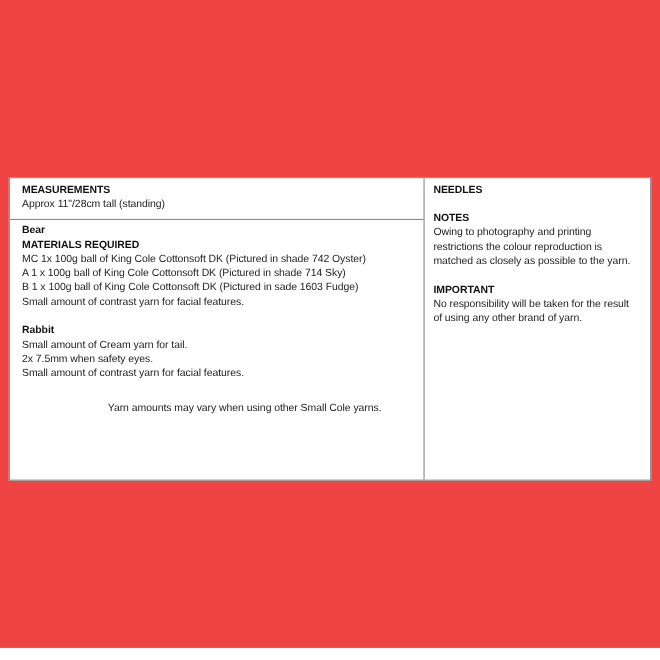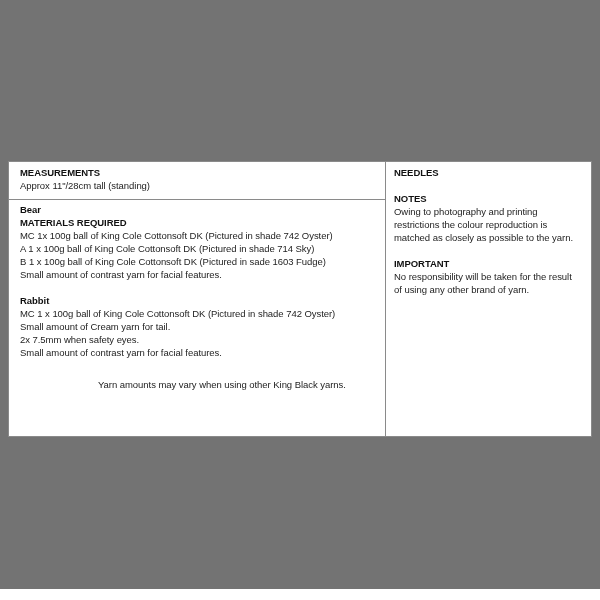--- a/index.html
+++ b/index.html
@@ -7,21 +7,21 @@
   body {
     background: #ffffff;
     font-family: "Liberation Sans", "DejaVu Sans", sans-serif;
     color: #222222;
     position: relative;
   }
   .page {
     position: absolute;
     left: 0; top: 0;
     width: 600px; height: 589px;
-    background: #737373;
+    background: #ef4444;
     text-decoration: underline;
   }
   .info-table {
     position: absolute;
     left: 8px;
     top: 161px;
     width: 584px;
     height: 276px;
     border: 1px solid #8a8a8a;
     display: flex;
@@ -79,31 +79,30 @@
 
         <div class="line heading">MATERIALS REQUIRED</div>
         <div class="line">MC 1x 100g ball of King Cole Cottonsoft DK (Pictured in shade 742 Oyster)</div>
         <div class="line">A 1 x 100g ball of King Cole Cottonsoft DK (Pictured in shade 714 Sky)</div>
         <div class="line">B 1 x 100g ball of King Cole Cottonsoft DK (Pictured in sade 1603 Fudge)</div>
         <div class="line">Small amount of contrast yarn for facial features.</div>
 
         <div class="spacer"></div>
 
         <div class="line heading">Rabbit</div>
-        <div class="line">MC 1 x 100g ball of King Cole Cottonsoft DK (Pictured in shade 742 Oyster)</div>
         <div class="line">Small amount of Cream yarn for tail.</div>
         <div class="line">2x 7.5mm when safety eyes.</div>
         <div class="line">Small amount of contrast yarn for facial features.</div>
 
         <div class="spacer"></div>
 
 
         <div class="spacer-small"></div>
 
-        <div class="line yarn-note">Yarn amounts may vary when using other King Black yarns.</div>
+        <div class="line yarn-note">Yarn amounts may vary when using other Small Cole yarns.</div>
       </div>
 
     </div>
 
     <div class="right-col">
       <div class="line heading">NEEDLES</div>
 
       <div class="spacer"></div>
 
       <div class="line heading">NOTES</div>

